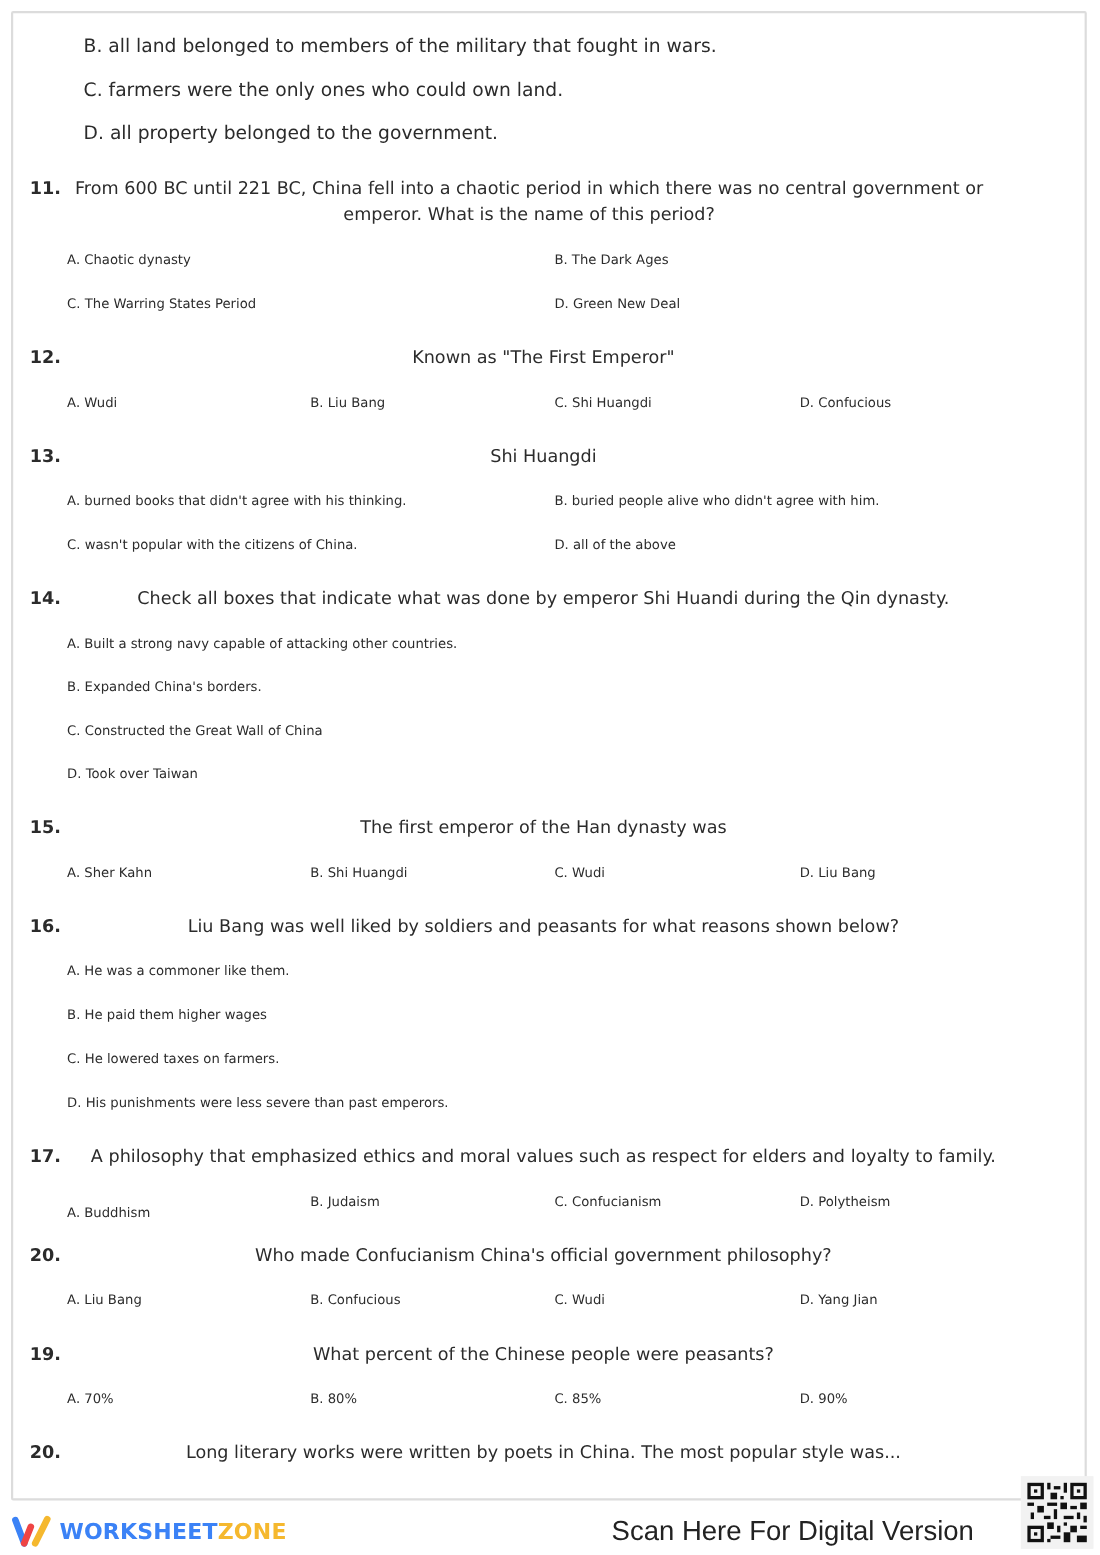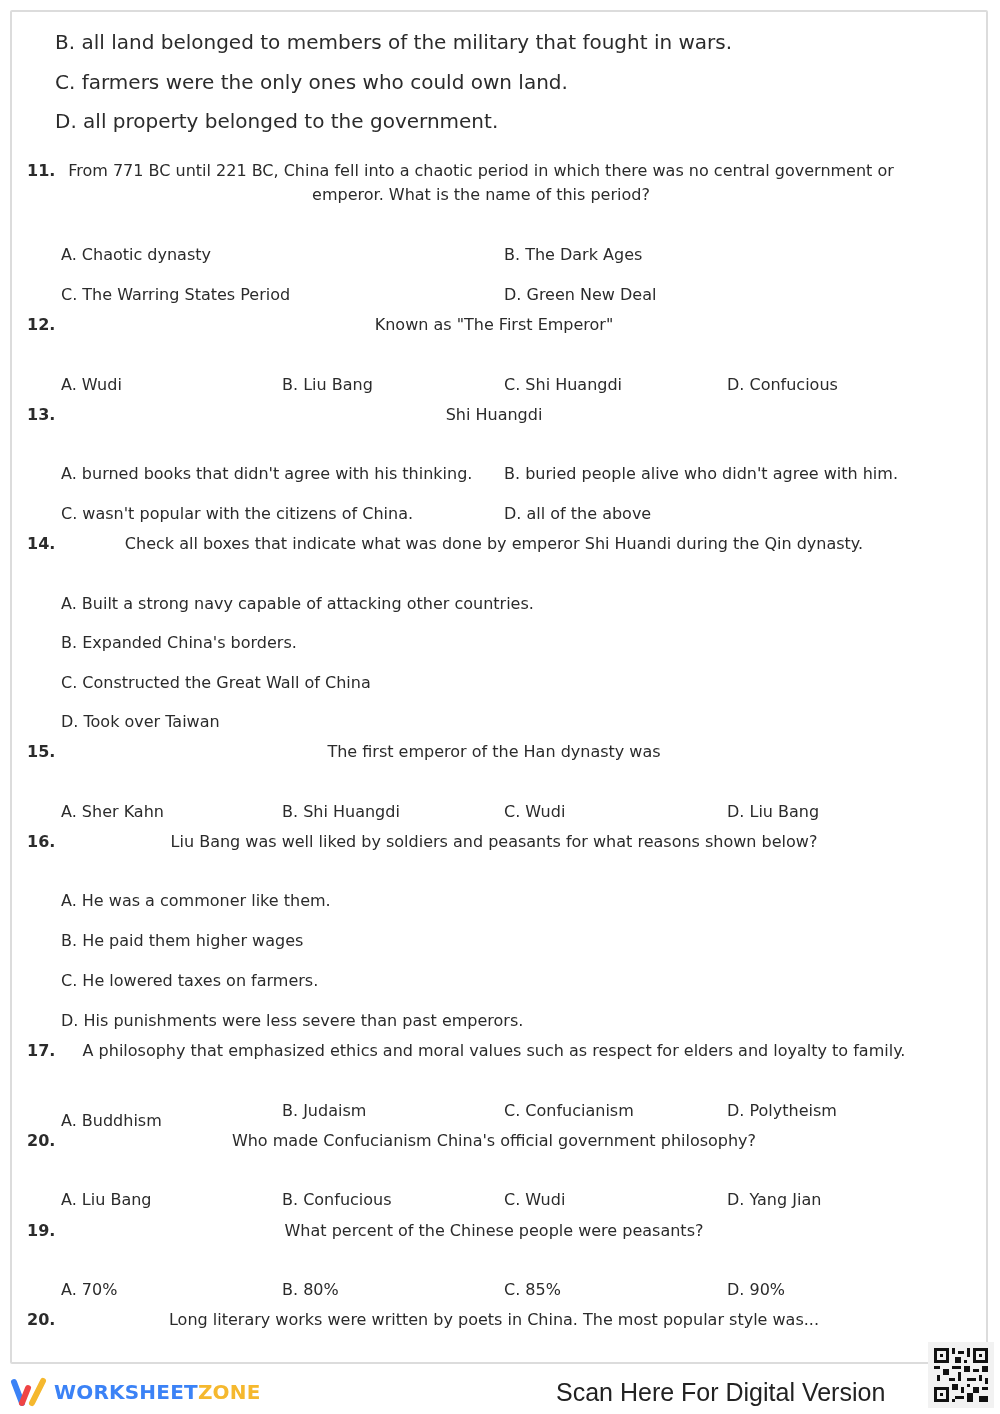--- a/index.html
+++ b/index.html
@@ -1,43 +1,43 @@
 <!DOCTYPE html>
 <html><head>
 <meta charset="utf-8">
 <style>
   html, body { margin:0; padding:0; background:#ffffff; }
   body { width:1000px; height:1414px; position:relative; overflow:hidden;
          font-family:"DejaVu Sans", sans-serif; color:#2b2b2b; }
   .frame { position:absolute; left:10px; top:10px; width:978px; height:1354px;
            border:2px solid #dcdcdc; border-radius:2px; box-sizing:border-box; }
-  .opt-block { position:absolute; left:55px; font-size:20px; line-height:20px; white-space:nowrap; }
+  .opt-block { position:absolute; left:76px; font-size:17px; line-height:20px; white-space:nowrap; }
   .q { position:absolute; left:27px; width:900px; font-size:16px; line-height:24px;text-align:center; }
   .q .num { position:absolute; left:0; top:0; font-weight:bold; font-size:16px; }
   .q .text { display:block; margin-left:34px; }
-  .opt { position:absolute; font-size:16px; line-height:20px; white-space:nowrap;margin-top:19px; }
+  .opt { position:absolute; font-size:12px; line-height:20px; white-space:nowrap; }
   .footer-logo { position:absolute; left:10px; top:1376px; display:flex; align-items:center; }
   .logo-text { font-family:"DejaVu Sans", sans-serif; font-weight:bold; font-size:20px; letter-spacing:0.2px; margin-left:6px; }
   .logo-a { color:#3b82f6;text-align:right; }
   .logo-b { color:#f5b82e; }
   .scan { position:absolute; left:556px; top:1378px; font-size:25px; color:#222; font-family:Liberation Sans, sans-serif; }
   .qr { position:absolute; left:928px; top:1342px; width:66px; height:66px; background:#f2f2f2; }
 </style>
 </head>
 <body>
 
 <div class="frame"></div>
 
 <div class="opt-block" style="top:32px">B. all land belonged to members of the military that fought in wars.</div>
 <div class="opt-block" style="top:72px">C. farmers were the only ones who could own land.</div>
 <div class="opt-block" style="top:111px">D. all property belonged to the government.</div>
 
 <div class="q" style="top:159px">
   <span class="num">11.</span>
-  <span class="text" style="width:840px">From 771 BC until 221 BC, China fell into a chaotic period in which there was no central government or emperor. What is the name of this period?</span>
+  <span class="text" style="width:840px">From 600 BC until 221 BC, China fell into a chaotic period in which there was no central government or emperor. What is the name of this period?</span>
 </div>
 <div class="opt" style="left:61px;top:226px">A. Chaotic dynasty</div>
 <div class="opt" style="left:504px;top:226px">B. The Dark Ages</div>
 <div class="opt" style="left:61px;top:266px">C. The Warring States Period</div>
 <div class="opt" style="left:504px;top:266px">D. Green New Deal</div>
 
 <div class="q" style="top:313px">
   <span class="num">12.</span>
   <span class="text">Known as "The First Emperor"</span>
 </div>

